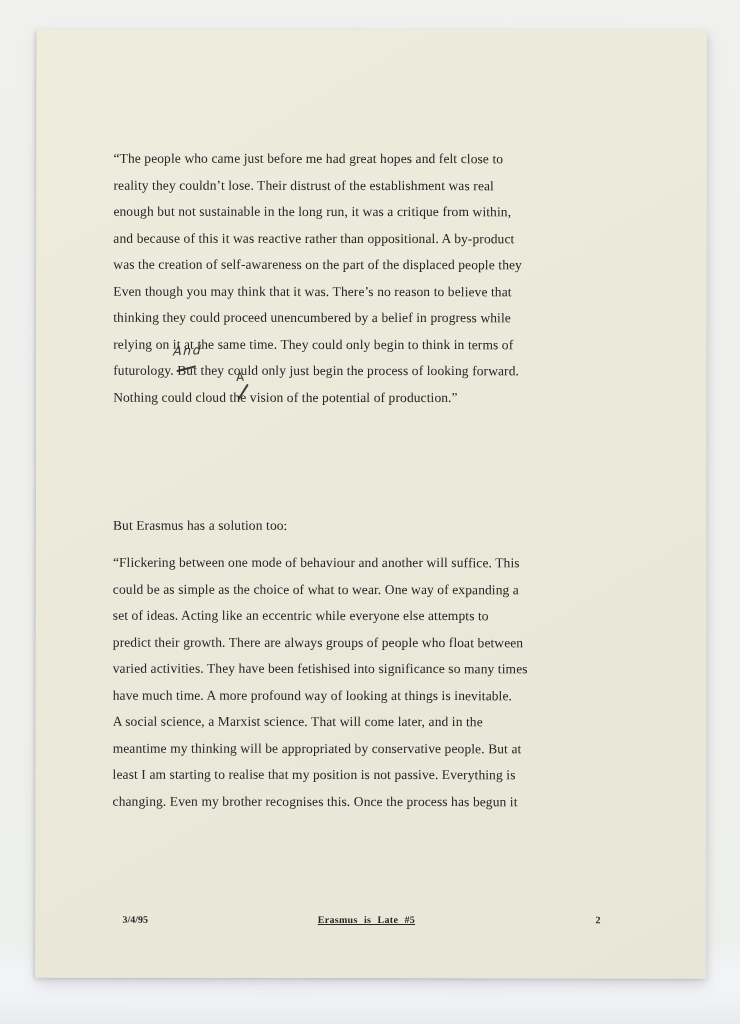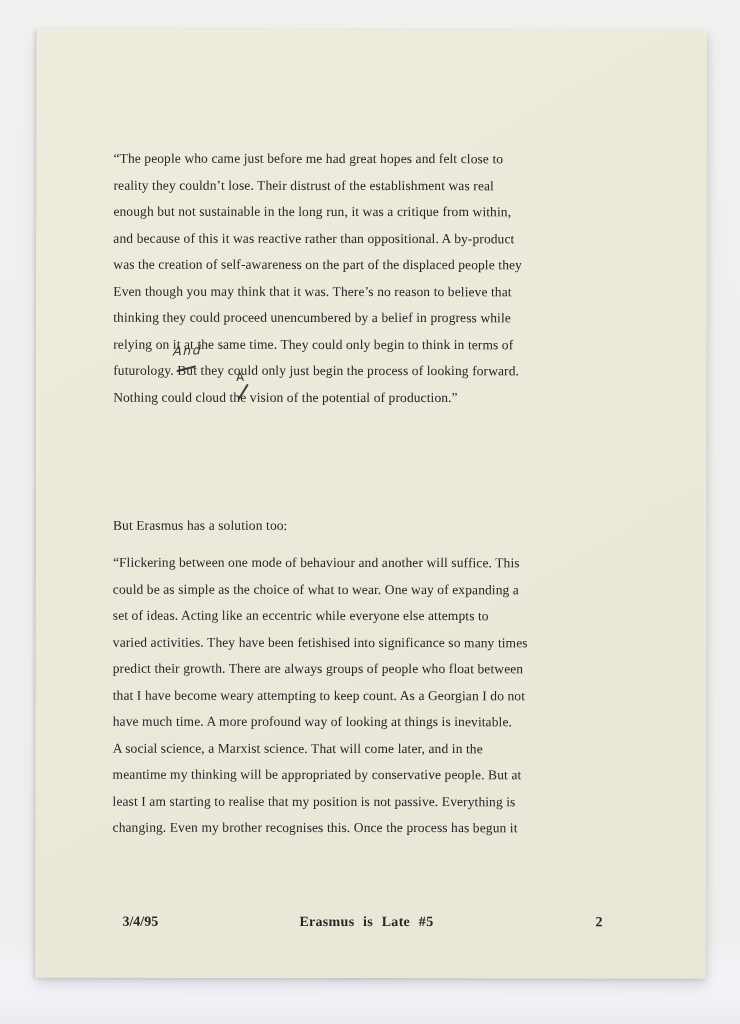--- a/index.html
+++ b/index.html
@@ -76,29 +76,30 @@
     top: -13px; left: 7px;
     font-size: 11.5px;
     transform: rotate(-2deg);
   }
   .footer {
     position: absolute;
     left: 0; right: 0;
     top: 884px;
     height: 26px;
     font-weight: bold;
-    font-size: 14px;
+    font-size: 10px;
     color: #262626;
   }
   .footer .date { position: absolute; left: 87px; }
   .footer .title {
     position: absolute; left: 0; right: 8px;
     text-align: center;
     word-spacing: 0.35em;
     letter-spacing: 0.3px;
+    text-decoration: underline;
   }
   .footer .pagenum { position: absolute; left: 560px; }
 </style>
 </head>
 <body>
 
 <div class="paper">
 
   <div class="body-text para1">
     <div class="line">“The people who came just before me had great hopes and felt close to</div>
@@ -116,23 +117,22 @@
   </div>
 
   <div class="body-text solution-intro">
     <div class="line">But Erasmus has a solution too:</div>
   </div>
 
   <div class="body-text para2">
     <div class="line">“Flickering between one mode of behaviour and another will suffice. This</div>
     <div class="line">could be as simple as the choice of what to wear. One way of expanding a</div>
     <div class="line">set of ideas. Acting like an eccentric while everyone else attempts to</div>
+    <div class="line">predict their growth. There are always groups of people who float between</div>
     <div class="line">varied activities. They have been fetishised into significance so many times</div>
-    <div class="line">predict their growth. There are always groups of people who float between</div>
-    <div class="line">that I have become weary attempting to keep count. As a Georgian I do not</div>
     <div class="line">have much time. A more profound way of looking at things is inevitable.</div>
     <div class="line">A social science, a Marxist science. That will come later, and in the</div>
     <div class="line">meantime my thinking will be appropriated by conservative people. But at</div>
     <div class="line">least I am starting to realise that my position is not passive. Everything is</div>
     <div class="line">changing. Even my brother recognises this. Once the process has begun it</div>
   </div>
 
   <div class="footer">
     <span class="date">3/4/95</span>
     <span class="title">Erasmus is Late #5</span>

